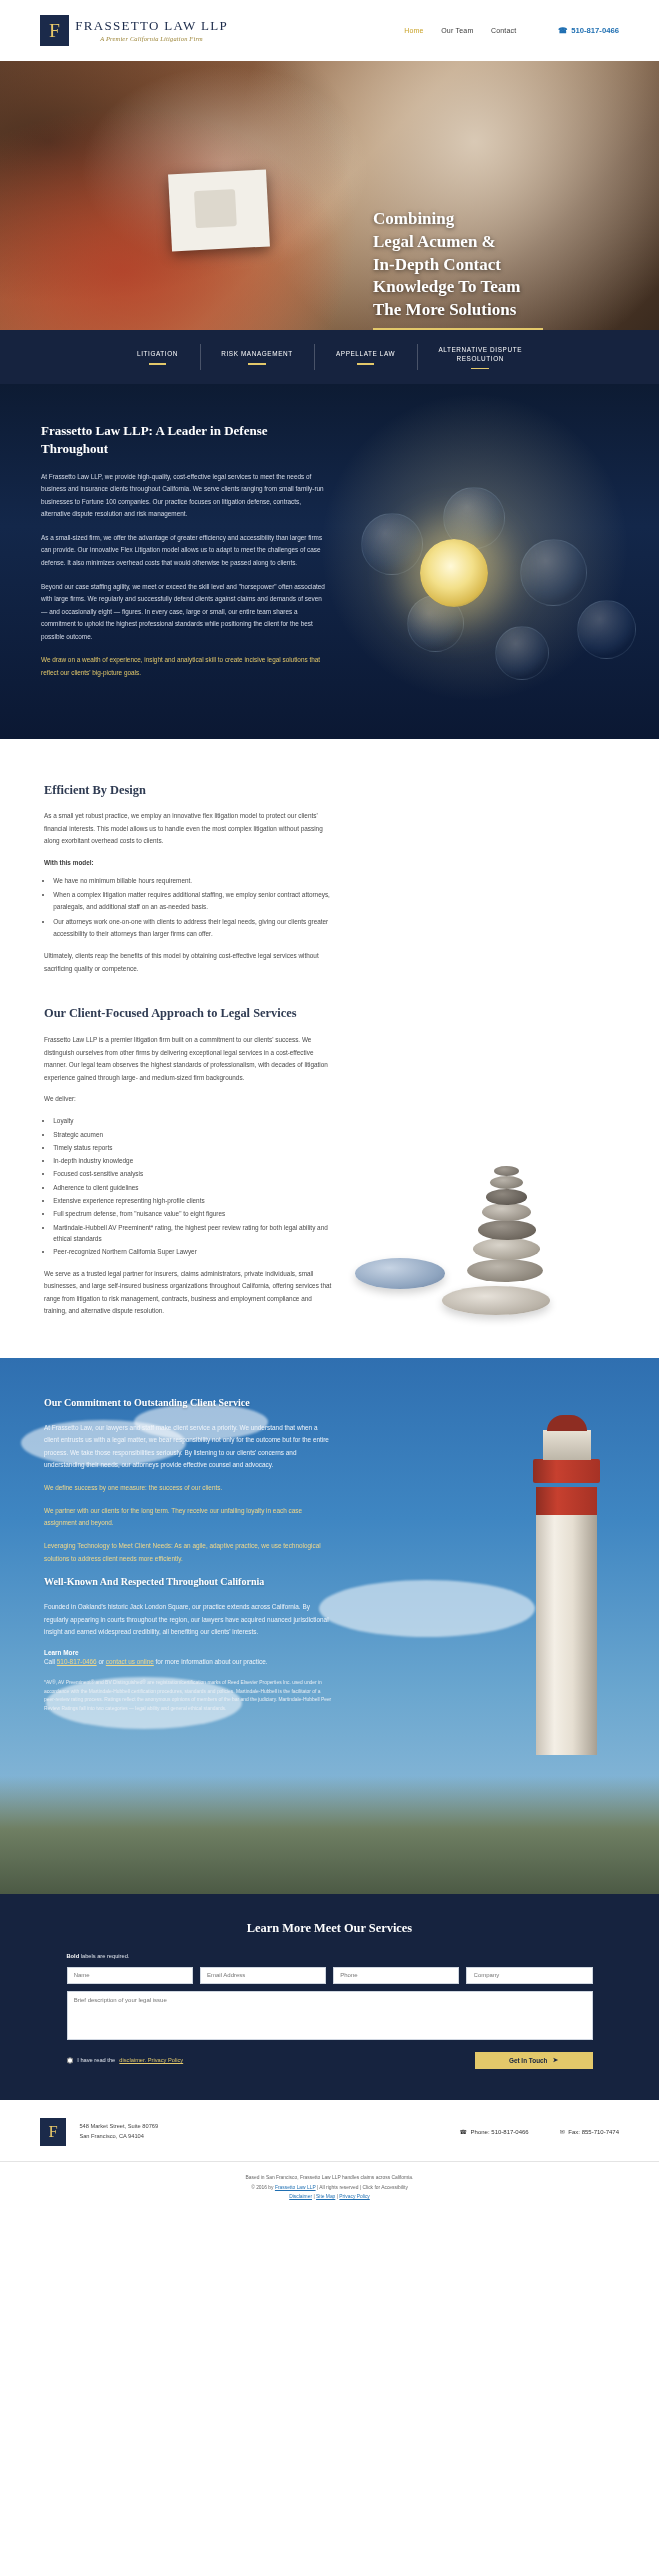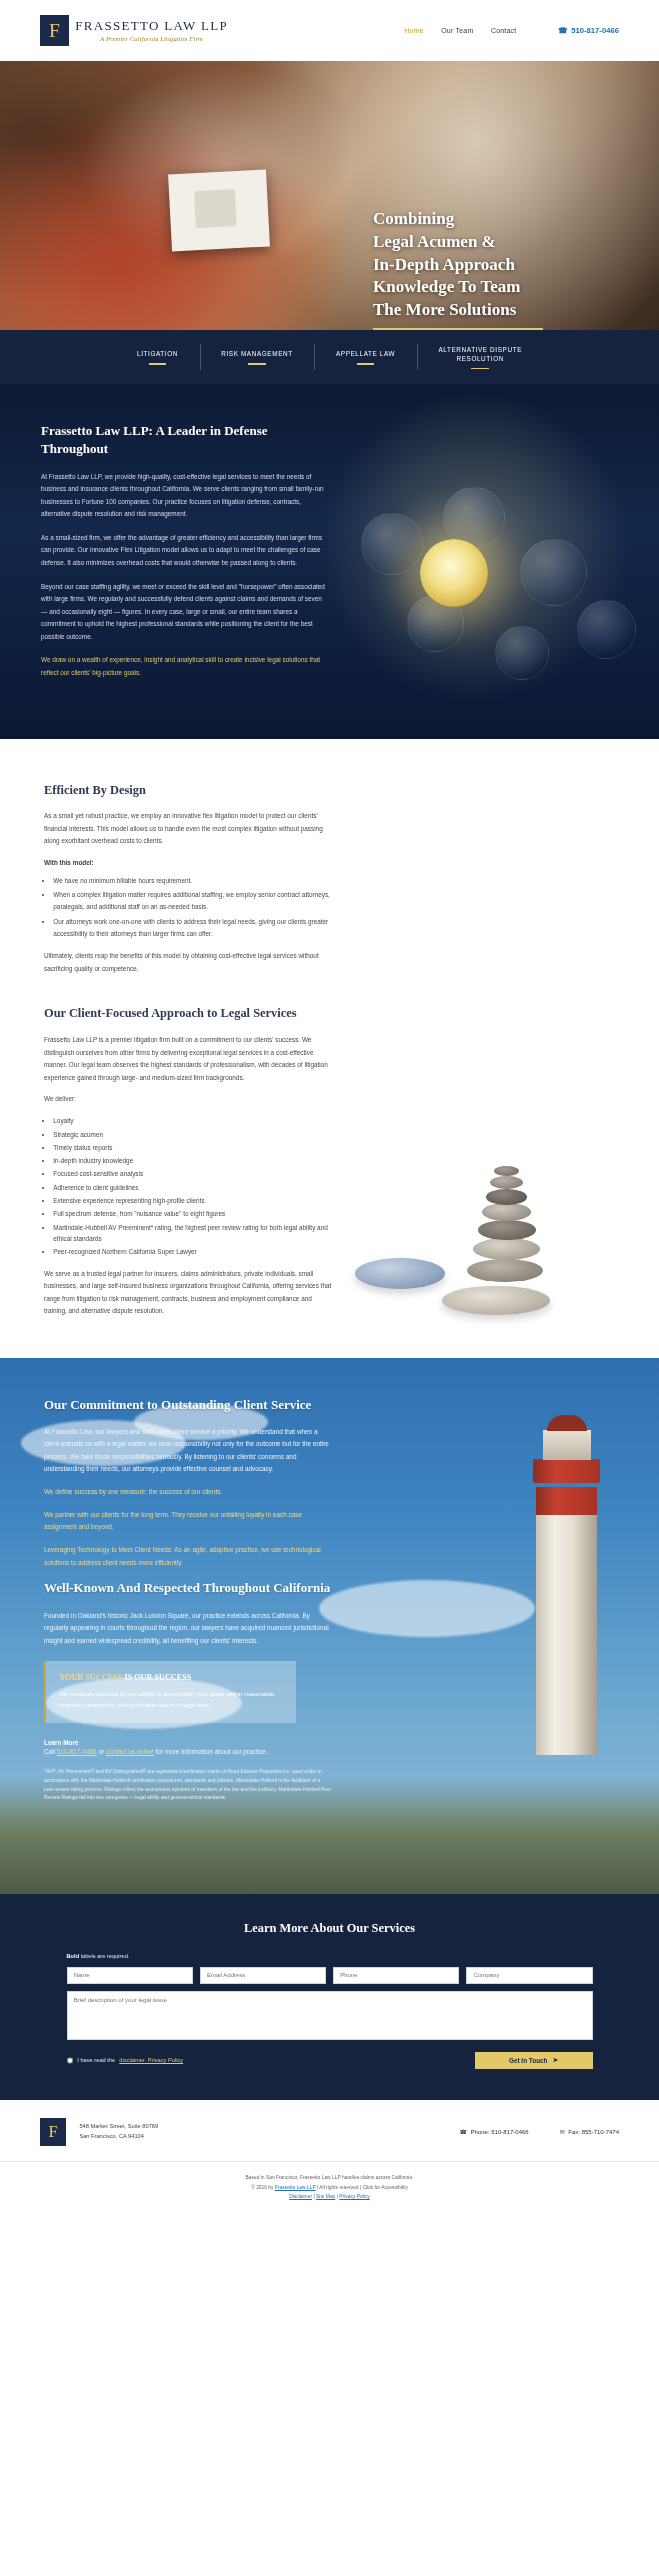--- a/index.html
+++ b/index.html
@@ -274,21 +274,21 @@
   .lh-cloud { position:absolute; border-radius: 50%; background: rgba(255,255,255,.55); filter: blur(1px); }
   .c1{left:20.6px; top:62px; width:165px;height:46px;}
   .c2{left:134px; top:46px; width:134px;height:36px;}
   .c3{left:319px; top:222px; width:216px;height:57px;}
   .c4{left:46px; top:319px; width:196px;height:52px;}
 
   .lh-inner { width: 289px; margin-left: 44px; position: relative; z-index: 6; }
   .lh h2 {
     font-family: "Liberation Serif", serif;
     color: #fff;
-    font-size: 13px;
+    font-size: 10px;
     line-height: 1.36;
     font-weight: bold;
     margin-bottom: 12.4px;
     text-shadow: 0 0.5px 2.1px rgba(0,0,0,.25);
   }
   .lh h2.second { }
   .lh p {
     color: #f0f5fa;
     font-size: 6.4px;
     line-height: 1.95;
@@ -431,21 +431,21 @@
       </div>
     </div>
   </div>
 
   <div class="hero">
     <div class="puzzle"></div>
     <div class="hero-copy">
       <h1>
         <span>Combining</span><br>
         <span>Legal Acumen &amp;</span><br>
-        <span>In-Depth Approach</span><br>
+        <span>In-Depth Contact</span><br>
         <span>Knowledge To Team</span><br>
         <span>The More Solutions</span>
       </h1>
       <div class="hero-underline"></div>
     </div>
   </div>
 
   <div class="tabsbar">
     <div class="tab">
       <span>LITIGATION</span>
@@ -540,38 +540,32 @@
     <div class="lh-inner">
       <h2>Our Commitment to Outstanding Client Service</h2>
       <p>At Frassetto Law, our lawyers and staff make client service a priority. We understand that when a client entrusts us with a legal matter, we bear responsibility not only for the outcome but for the entire process. We take those responsibilities seriously. By listening to our clients' concerns and understanding their needs, our attorneys provide effective counsel and advocacy.</p>
       <p class="gold">We define success by one measure: the success of our clients.</p>
       <p class="gold">We partner with our clients for the long term. They receive our unfailing loyalty in each case assignment and beyond.</p>
       <p class="gold">Leveraging Technology to Meet Client Needs: As an agile, adaptive practice, we use technological solutions to address client needs more efficiently.</p>
 
       <h2 class="second">Well-Known And Respected Throughout California</h2>
       <p>Founded in Oakland's historic Jack London Square, our practice extends across California. By regularly appearing in courts throughout the region, our lawyers have acquired nuanced jurisdictional insight and earned widespread credibility, all benefiting our clients' interests.</p>
 
-      <div class="callout">
-        <h3>
-          <span class="hl">YOUR SUCCESS</span><span> IS OUR SUCCESS</span>
-        </h3>
-        <p>We measure success by our ability to accomplish your goals within reasonable financial parameters, not by billable hours or legal fees.</p>
-      </div>
 
       <div class="learn-more">Learn More</div>
       <p>
         <span>Call </span><a href="#" class="link">510-817-0466</a><span> or </span><a href="#" class="link">contact us online</a><span> for more information about our practice.</span>
       </p>
 
       <div class="disclaimer">*AV®, AV Preeminent® and BV Distinguished® are registration/certification marks of Reed Elsevier Properties Inc. used under in accordance with the Martindale-Hubbell certification procedures, standards and policies. Martindale-Hubbell is the facilitator of a peer-review rating process. Ratings reflect the anonymous opinions of members of the bar and the judiciary. Martindale-Hubbell Peer Review Ratings fall into two categories — legal ability and general ethical standards.</div>
     </div>
   </div>
 
   <div class="formsec">
-    <h2>Learn More About Our Services</h2>
+    <h2>Learn More Meet Our Services</h2>
     <div class="form-wrap">
       <div class="req-note">
         <b>Bold</b><span> labels are required.</span>
       </div>
       <div class="frow">
         <input type="text" placeholder="Name" style="">
         <input type="text" placeholder="Email Address" style="">
         <input type="text" placeholder="Phone" style="">
         <input type="text" placeholder="Company" style="">
       </div>

